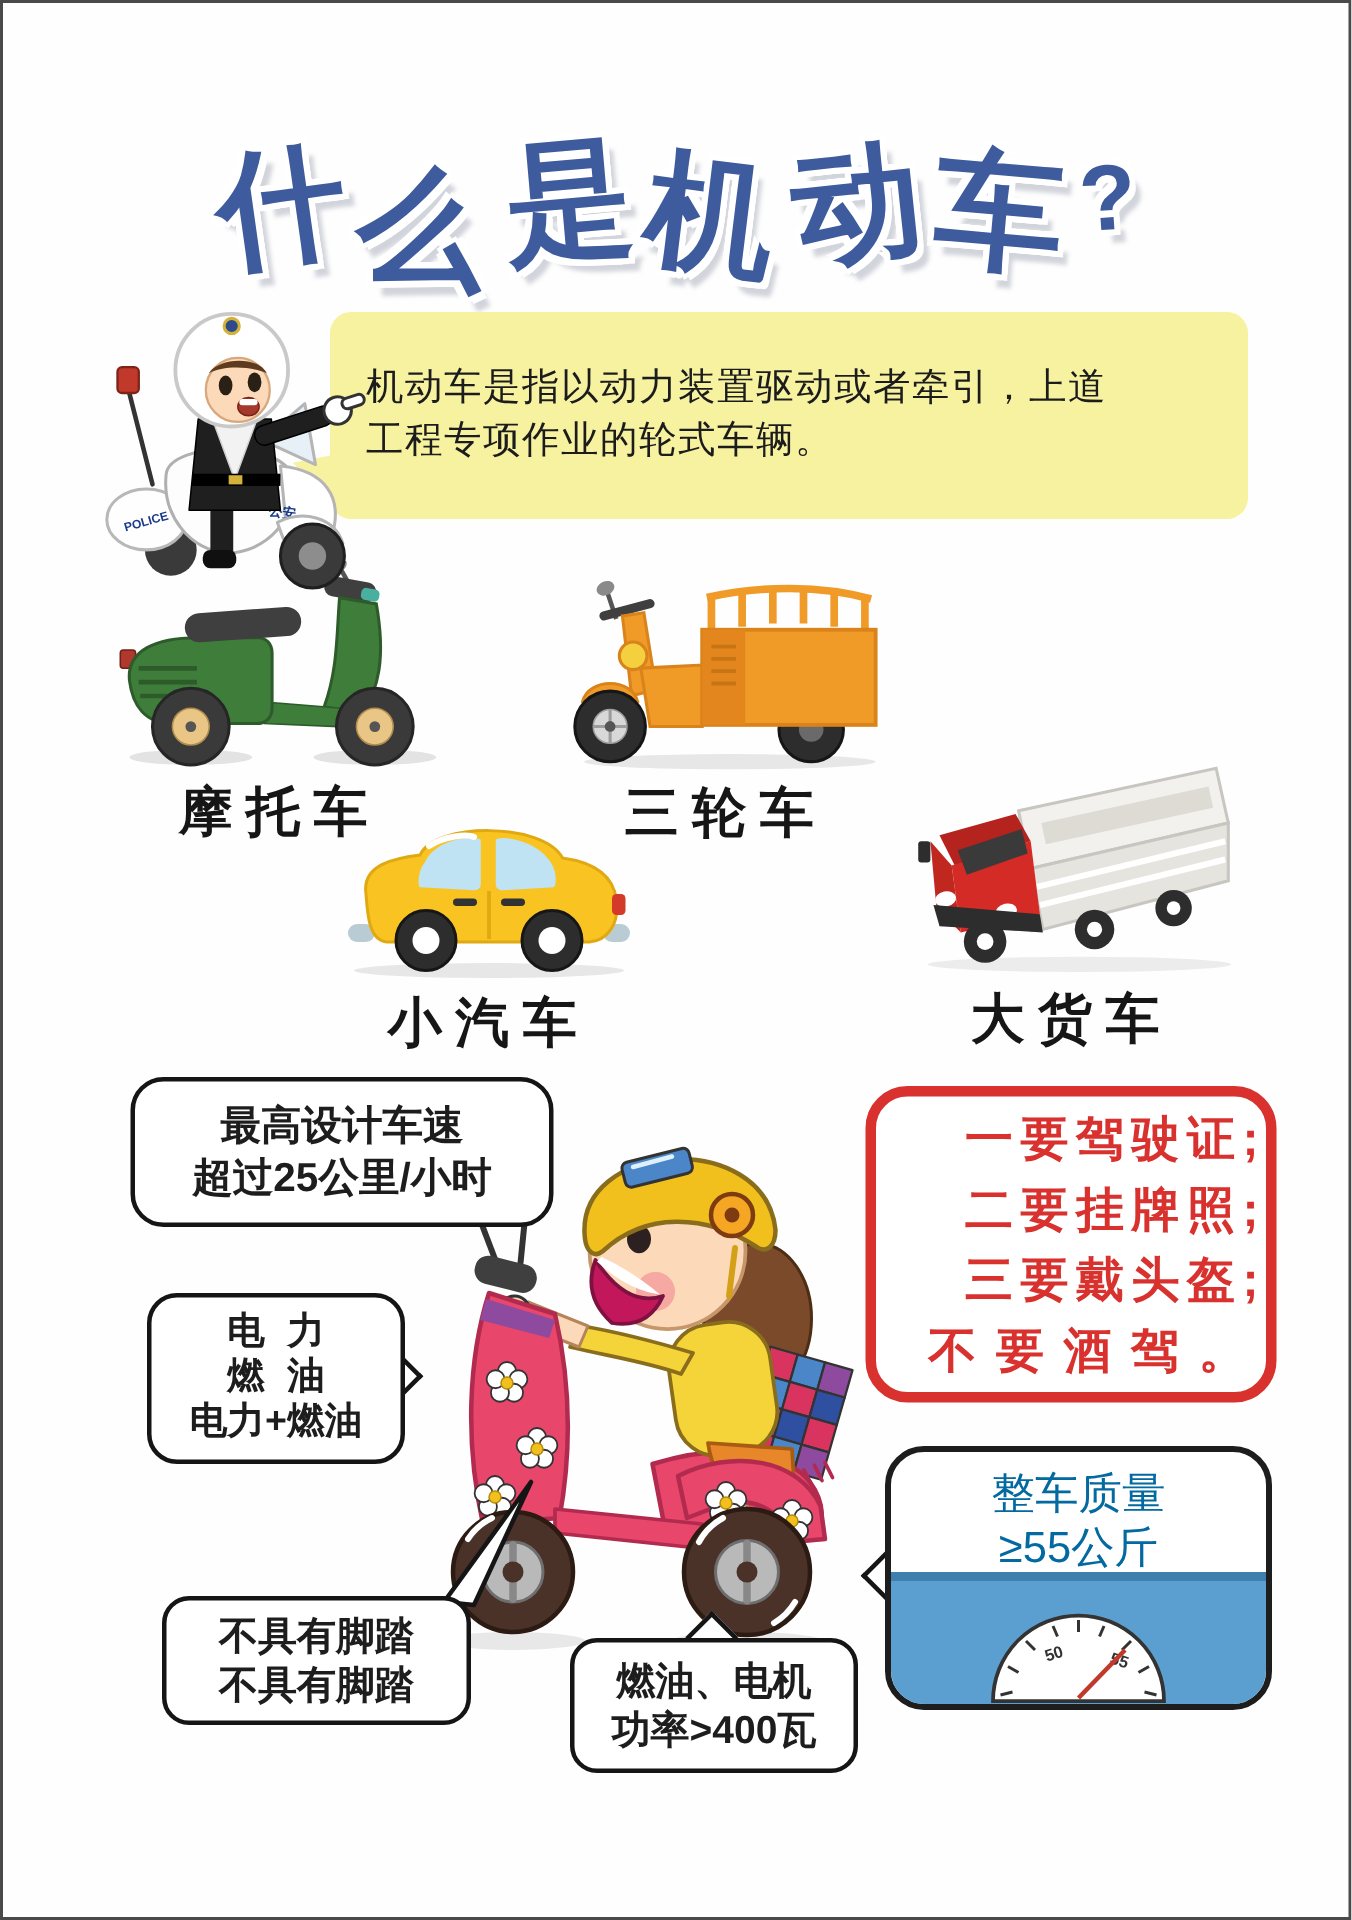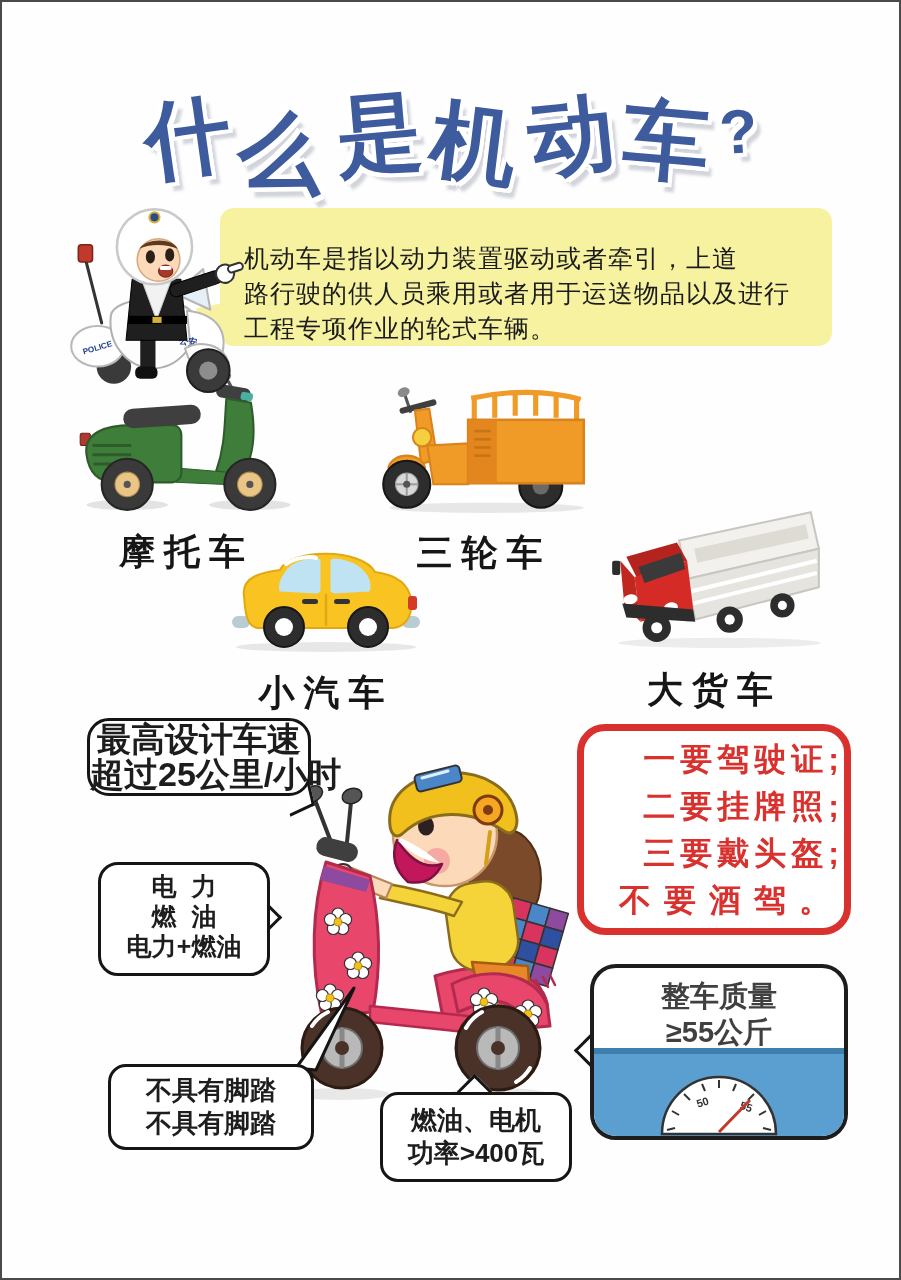--- a/index.html
+++ b/index.html
@@ -28,32 +28,32 @@
   .intro-line:first-child{text-indent:2em;}
   .intro-tail{position:absolute;left:-26px;bottom:12px;width:0;height:0;
     border-top:14px solid transparent;border-right:30px solid #f7f2a0;
     border-bottom:22px solid transparent;transform:rotate(14deg);}
 
   .officer-svg{position:absolute;left:52px;top:194px;z-index:2;}
 
   
   figure.veh{position:absolute;margin:0;text-align:center;}
   figure.veh figcaption{font-size:36px;font-weight:bold;color:#161616;letter-spacing:9px;
-    margin-top:12px;white-space:nowrap;}
+    margin-top:0;white-space:nowrap;}
   .veh-moto{left:72px;top:372px;width:225px;}
   .veh-tri{left:372px;top:384px;width:220px;}
   .veh-car{left:224px;top:532px;width:200px;}
   .veh-truck{left:595px;top:496px;width:235px;}
 
   
   .callout{position:absolute;background:#fff;border:3px solid #151515;text-align:center;
     color:#1d1d1d;font-weight:bold;box-sizing:border-box;z-index:3;}
   .callout div{white-space:nowrap;}
-  .co-speed{left:85px;top:716px;width:224px;border-radius:22px;padding:1px 0;
-    font-size:34px;line-height:35px;}
+  .co-speed{left:85px;top:716px;width:282px;border-radius:22px;padding:12px 0;
+    font-size:27px;line-height:35px;}
   .co-power{left:96px;top:860px;width:172px;border-radius:20px;padding:9px 0;
     font-size:25px;line-height:30px;font-family:Liberation Mono, monospace;}
   .co-nopedal{left:106px;top:1062px;width:206px;border-radius:18px;padding:7px 14px;
     font-size:26px;line-height:33px;}
   .co-motor{left:378px;top:1090px;width:192px;border-radius:18px;padding:9px 1px;
     font-size:26px;line-height:33px;}
 
   .tail-sq{position:absolute;background:#fff;z-index:2;}
   .tail-speed{left:284px;top:782px;width:24px;height:24px;
     border-right:3px solid #151515;border-bottom:3px solid #151515;transform:rotate(-25deg) skewX(-12deg);}
@@ -69,22 +69,22 @@
   .rules-box{position:absolute;left:575px;top:722px;width:274px;height:211px;background:#fff;
     border:7px solid #d8312e;border-radius:28px;box-sizing:border-box;z-index:3;
     display:flex;flex-direction:column;justify-content:center;align-items:flex-end;gap:5px;}
   .rules-box div{color:#d8312e;font-weight:bold;font-size:32px;line-height:42px;
     letter-spacing:5px;white-space:nowrap;}
   .rules-box div:nth-child(4){letter-spacing:13px;}
 
   
   .weight-box{position:absolute;left:588px;top:962px;width:258px;height:176px;background:#fff;
     border:4px solid #1d1d1d;border-radius:26px;box-sizing:border-box;overflow:hidden;z-index:3;}
-  .weight-text{padding-top:10px;text-align:center;font-size:29px;font-weight:bold;
-    line-height:36px;color:#404040;}
+  .weight-text{padding-top:10px;text-align:center;font-size:29px;font-weight:normal;
+    line-height:36px;color:#0369a1;}
   .weight-scale{position:absolute;left:0;bottom:0;}
 
   .girl-svg{position:absolute;left:228px;top:712px;z-index:1;}
 </style>
 </head>
 <body>
 
 <div class="poster">
 
   <div class="title">
@@ -125,21 +125,20 @@
       <ellipse cx="94" cy="60" rx="4.5" ry="6.5" fill="#2b2016"></ellipse>
       <ellipse cx="113" cy="58" rx="4.5" ry="6.5" fill="#2b2016"></ellipse>
       <ellipse cx="109" cy="74" rx="7" ry="6" fill="#a5392b" stroke="#7e2318"></ellipse>
       <rect x="103" y="69" width="12" height="4" rx="2" fill="#fff"></rect>
     </g>
   </svg>
 
   <div class="intro-bubble">
     <div class="intro-tail"></div>
     <p class="intro-line">机动车是指以动力装置驱动或者牵引，上道</p>
-    <p class="intro-line">路行驶的供人员乘用或者用于运送物品以及进行</p>
     <p class="intro-line">工程专项作业的轮式车辆。</p>
   </div>
 
   <figure class="veh veh-moto">
     <svg width="225" height="138" viewBox="0 0 220 135">
       <ellipse cx="52" cy="128" rx="40" ry="5" fill="#e3e3e3"></ellipse>
       <ellipse cx="172" cy="128" rx="40" ry="5" fill="#e3e3e3"></ellipse>
       <rect x="6" y="58" width="10" height="12" rx="2" fill="#b0392e" stroke="#6e2018"></rect>
       <line x1="158" y1="20" x2="149" y2="4" stroke="#555" stroke-width="3"></line>
       <ellipse cx="147" cy="3" rx="7" ry="5" fill="#8a8a8a" transform="rotate(-25 147 3)"></ellipse>

